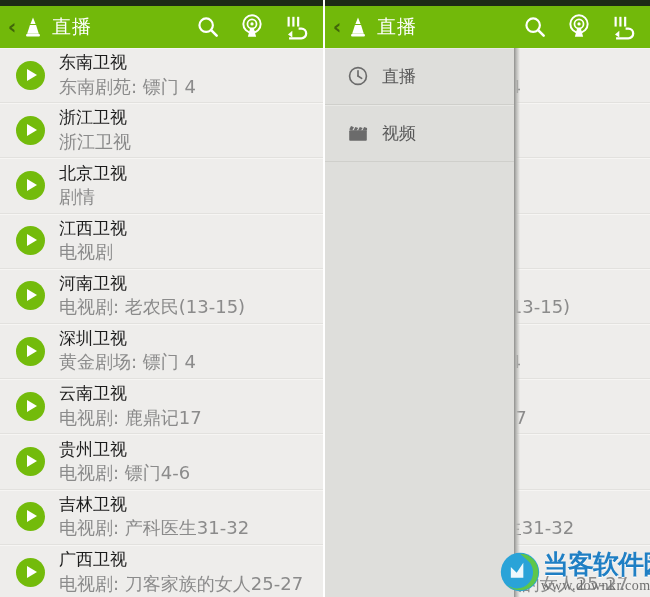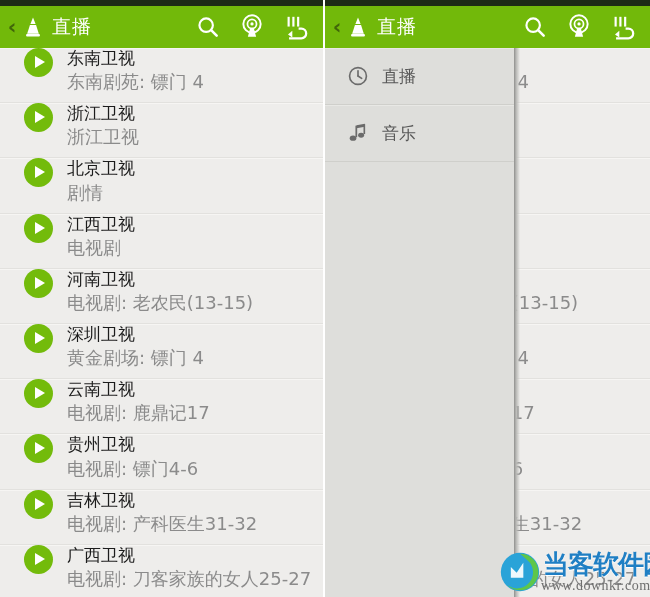--- a/index.html
+++ b/index.html
@@ -29,22 +29,22 @@
   .ab-title{
     color:#ffffff; font-size:19px; letter-spacing:1px; flex:1 1 auto;
     white-space:nowrap; overflow:hidden;
   }
   .ab-icons{ display:flex; align-items:center; gap:18px; padding-right:6px; }
   .ab-icon{ width:26px; height:26px; display:block; }
 
   
   .list{ position:absolute; left:0; right:0; top:48px; bottom:0; background:#eeedeb; }
   .row{
-    position:relative; height:55.2px; display:flex; align-items:flex-start;
-    padding-left:24px; border-bottom:1px solid #e2e1de;
+    position:relative; height:55.2px; display:flex; align-items:center;
+    padding-left:16px; border-bottom:1px solid #e2e1de;
     box-shadow: inset 0 1px 0 #f6f5f3;
   }
   .row:last-child{ border-bottom:none; }
   .play{
     width:29px; height:29px; border-radius:50%; background:#73bb0b;
     flex:0 0 auto; margin-right:14px; position:relative;
   }
   .play::after{
     content:""; position:absolute; left:11px; top:8px;
     border-left:10px solid #ffffff;
@@ -323,27 +323,27 @@
       <div class="drawer-item">
         <svg class="drawer-icon" viewBox="0 0 24 24">
           <circle cx="12" cy="12" r="9.2" fill="none" stroke="#6b6b6b" stroke-width="1.8"></circle>
           <line x1="12" y1="12" x2="12" y2="6.4" stroke="#6b6b6b" stroke-width="1.8" stroke-linecap="round"></line>
           <line x1="12" y1="12" x2="16" y2="14.6" stroke="#6b6b6b" stroke-width="1.8" stroke-linecap="round"></line>
         </svg>
         <span class="drawer-label">直播</span>
       </div>
       <div class="drawer-item">
         <svg class="drawer-icon" viewBox="0 0 24 24">
-          <path d="M10.4 3.6 L19.4 2 V5.1 L10.4 6.7 Z" fill="#6b6b6b"></path>
-          <rect x="9.2" y="4" width="1.9" height="12.6" fill="#6b6b6b"></rect>
-          <rect x="18" y="2.4" width="1.8" height="10.8" fill="#6b6b6b"></rect>
-          <ellipse cx="6.6" cy="17.6" rx="3.6" ry="2.9" fill="#6b6b6b"></ellipse>
-          <ellipse cx="15.4" cy="14.4" rx="3.3" ry="2.7" fill="#6b6b6b"></ellipse>
-        </svg>
-        <span class="drawer-label">音乐</span>
+          <rect x="2.4" y="9" width="19.2" height="11.4" rx="1" fill="#6b6b6b"></rect>
+          <path d="M2.4 8.2 L4.4 4.4 L7.6 5.6 L5.7 9.2 Z" fill="#6b6b6b"></path>
+          <path d="M7.2 9.2 L9.1 5.4 L12.3 6.6 L10.4 9.2 Z" fill="#6b6b6b"></path>
+          <path d="M12 9.2 L13.9 5.4 L17.1 6.6 L15.2 9.2 Z" fill="#6b6b6b"></path>
+          <path d="M16.8 9.2 L18.7 5.4 L21.9 6.6 L21.9 9.2 Z" fill="#6b6b6b"></path>
+        </svg>
+        <span class="drawer-label">视频</span>
       </div>
     </div>
     <div class="drawer-edge"></div>
   </div>
 
   <div class="watermark">
     <svg class="wm-logo" viewBox="0 0 48 48">
       <circle cx="24" cy="24" r="23" fill="#2aa3d8"></circle>
       <path d="M24 2 a22 22 0 0 1 0 44 a22 22 0 0 1 -16 -7 a19 19 0 0 0 25 -29 Z" fill="#5ec64a"></path>
       <path d="M13 31 L13 18 L20 25 L28 13 L28 31 Z" fill="#ffffff" opacity="0.92"></path>

